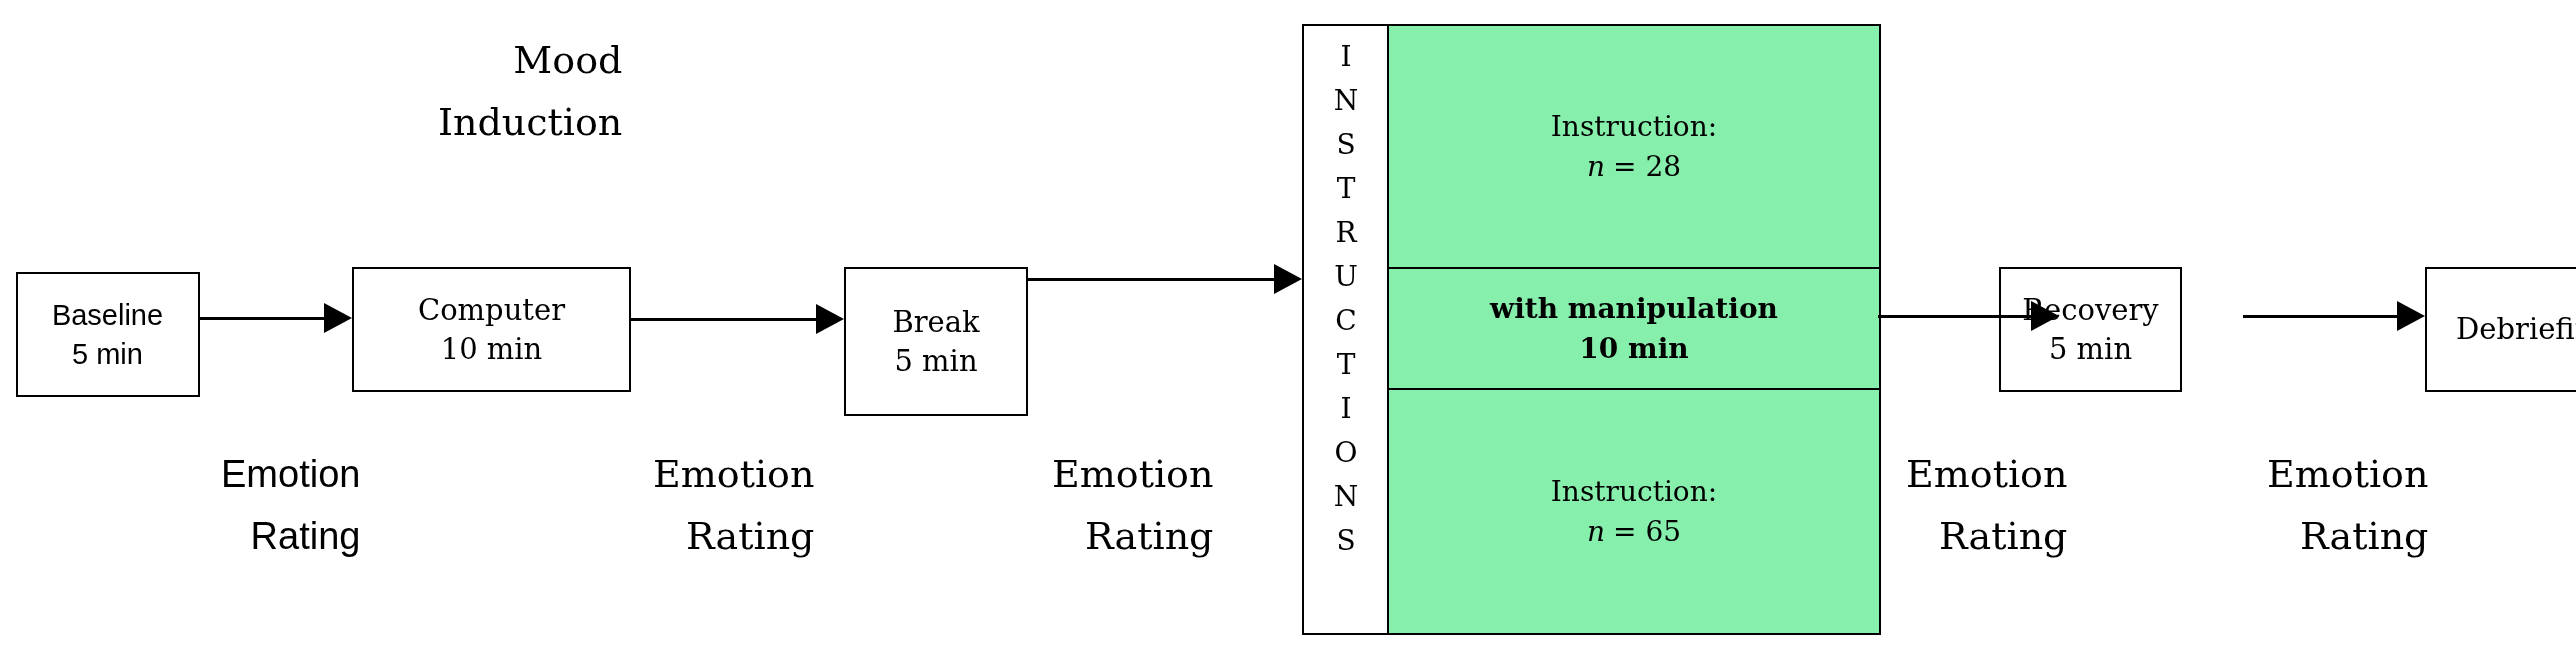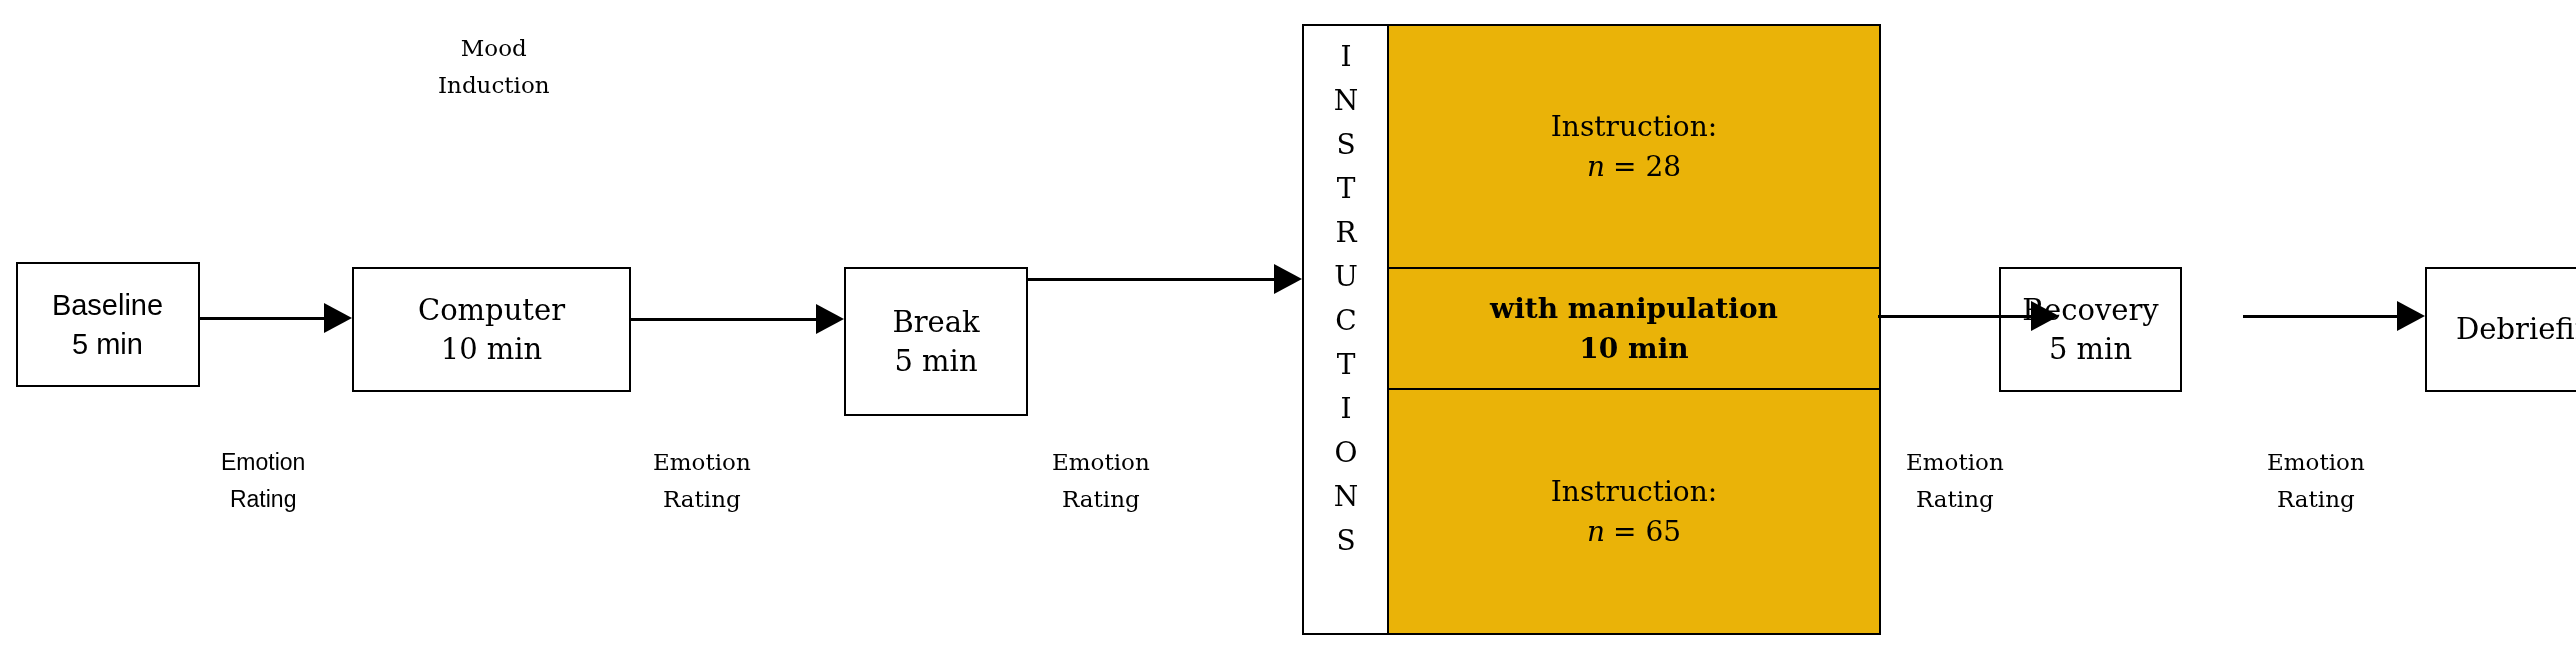--- a/index.html
+++ b/index.html
@@ -30,23 +30,23 @@
     align-items: center;
     justify-content: center;
     text-align: center;
     font-size: 29px;
     line-height: 1.32;
   }
 
   
   .label {
     position: absolute;
-    font-size: 23px;
+    font-size: 38px;
     line-height: 1.62;
-    text-align: center;
+    text-align: right;
     white-space: nowrap;
   }
 
   
   .arrow-line {
     position: absolute;
     height: 2.6px;
     background: #000;
   }
   .arrow-head {
@@ -75,21 +75,21 @@
     height: 44px;
     text-align: center;
   }
 
   
   #condition-box {
     position: absolute;
     left: 1387px; top: 24px;
     width: 494px; height: 611px;
     border: 2.6px solid #000;
-    background: #eab308;
+    background: #86efac;
     display: flex;
     flex-direction: column;
   }
   .cond-row {
     display: flex;
     flex-direction: column;
     align-items: center;
     justify-content: center;
     text-align: center;
     font-size: 28px;
@@ -105,21 +105,21 @@
 </head>
 <body>
 
 <div id="figure">
 
   <div class="label serif" style="left:438px; top:30px;">
     <div>Mood</div>
     <div>Induction</div>
   </div>
 
-  <div class="box sans" style="left:15.5px; top:262px; width:184px; height:125px;">
+  <div class="box sans" style="left:15.5px; top:272px; width:184px; height:125px;">
     <div>Baseline</div>
     <div>5 min</div>
   </div>
 
   <div class="box serif" style="left:352px; top:267px; width:279px; height:125px;">
     <div>Computer</div>
     <div>10 min</div>
   </div>
 
   <div class="box serif" style="left:844px; top:267px; width:184px; height:149px;">

